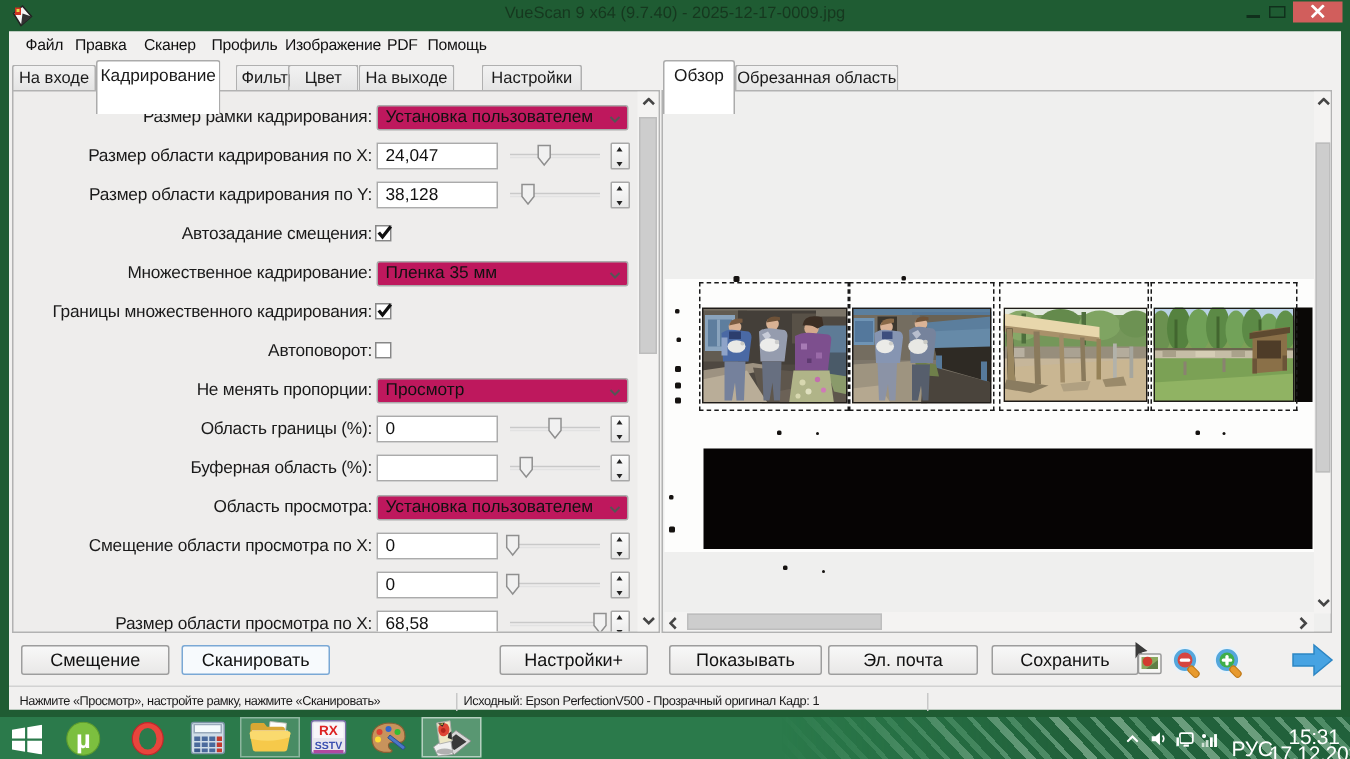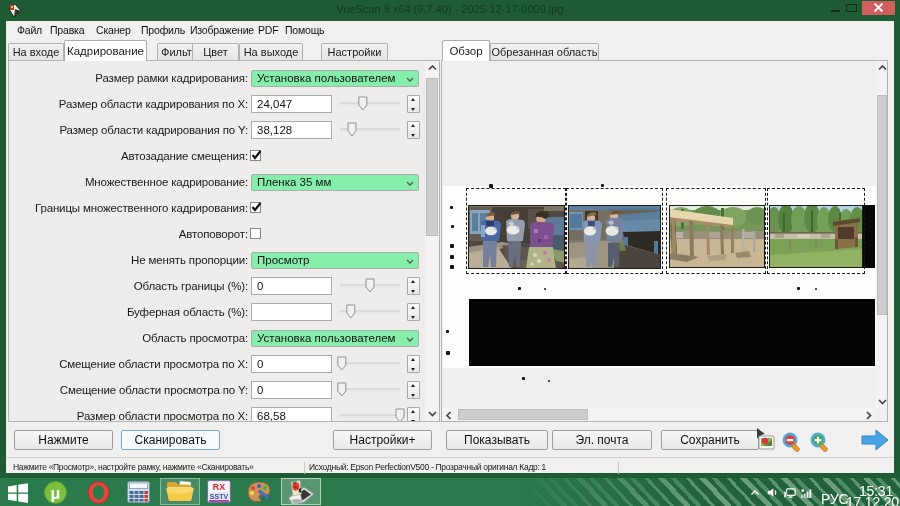--- a/index.html
+++ b/index.html
@@ -3,26 +3,26 @@
 *{margin:0;padding:0;box-sizing:border-box}
 body{width:900px;height:506px;overflow:hidden;font-family:"Liberation Sans",sans-serif}
 #app{position:relative;width:900px;height:506px;background:#1f5c33;overflow:hidden}
 .abs{position:absolute}
 #content{position:absolute;left:6px;top:21px;width:888px;height:452px;background:#f1f0ef}
 
 #menu{position:absolute;left:6px;top:21px;width:888px;height:19px;background:#f1f0ef;font-size:10.5px;color:#111;letter-spacing:-0.2px}
 #menu span{position:absolute;top:3px}
 
 .tab{position:absolute;top:43px;height:18px;background:linear-gradient(#f2f2f2,#e4e4e4);border:1px solid #b0b0b0;border-bottom:none;border-radius:2px 2px 0 0;font-size:11px;color:#1a1a1a;text-align:center;line-height:17px;white-space:nowrap;overflow:hidden}
-.tabact{position:absolute;top:40px;height:21px;background:#fff;border:1px solid #ababab;border-bottom:none;border-radius:2px 2px 0 0;font-size:11.5px;color:#1a1a1a;text-align:center;line-height:20px;z-index:5;white-space:nowrap}
+.tabact{position:absolute;top:40px;height:36px;background:#fff;border:1px solid #ababab;border-bottom:none;border-radius:2px 2px 0 0;font-size:11.5px;color:#1a1a1a;text-align:center;line-height:20px;z-index:5;white-space:nowrap}
 
 #lpanel{position:absolute;left:8px;top:60px;width:432px;height:362px;background:#eeedec;border:1px solid #b2b2b2;overflow:hidden}
 #rpanel{position:absolute;left:441px;top:60px;width:447px;height:362px;background:#efefee;border:1px solid #b2b2b2;overflow:hidden}
 .lab{position:absolute;left:4px;width:235px;height:16px;line-height:16px;text-align:right;font-size:11.5px;color:#1a1a1a;white-space:nowrap;letter-spacing:-0.15px}
-.dd{position:absolute;left:242px;width:168px;height:17px;background:#86efac;border:1px solid #ababab;border-radius:2px;font-size:11.5px;color:#111;line-height:15px}
+.dd{position:absolute;left:242px;width:168px;height:17px;background:#be185d;border:1px solid #ababab;border-radius:2px;font-size:11.5px;color:#111;line-height:15px}
 .dd span{padding-left:5px;white-space:nowrap}
 .chev{position:absolute;right:4px;top:6px}
 .inp{position:absolute;left:242px;width:81px;height:18px;background:#fff;border:1px solid #ababab;font-size:11.5px;color:#111;line-height:16px;padding-left:5px}
 .cb{position:absolute;left:241px;width:11px;height:11px;background:#fff;border:1px solid #878787}
 .spin{position:absolute;width:13px;height:18px;border:1px solid #a8a8a8;background:linear-gradient(#fcfcfc,#e8e8e8);border-radius:1px}
 .spinb{position:absolute;width:13px;height:9px}
 .spinb i{position:absolute;left:4px;width:0;height:0}
 .tu{top:3px;border-left:2.5px solid transparent;border-right:2.5px solid transparent;border-bottom:3.5px solid #222}
 .td{top:3.5px;border-left:2.5px solid transparent;border-right:2.5px solid transparent;border-top:3.5px solid #222}
 
@@ -171,21 +171,20 @@
         <line x1="3" y1="10" x2="63" y2="10" stroke="#e2e2e2" stroke-width="1"></line>
         <path d="M 0.7999999999999998 2 h 8 v 8 l -4 5 l -4 -5 z" fill="#f1f1f1" stroke="#8f8f8f" stroke-width="1"></path>
       </svg>
 <div class="spin" style="left:398px;top:294px"></div>
       <div class="spinb" style="left:398px;top:294px">
         <i class="tu"></i>
       </div>
       <div class="spinb" style="left:398px;top:303px">
         <i class="td"></i>
       </div>
-<div class="lab" style="top:321px">Смещение области просмотра по Y:</div>
 <div class="inp" style="top:320px">0</div>
 <svg style="position:absolute;left:328px;top:320px" width="68" height="18">
         <line x1="3" y1="8" x2="63" y2="8" stroke="#c9c9c9" stroke-width="1"></line>
         <line x1="3" y1="10" x2="63" y2="10" stroke="#e2e2e2" stroke-width="1"></line>
         <path d="M 0.7999999999999998 2 h 8 v 8 l -4 5 l -4 -5 z" fill="#f1f1f1" stroke="#8f8f8f" stroke-width="1"></path>
       </svg>
 <div class="spin" style="left:398px;top:320px"></div>
       <div class="spinb" style="left:398px;top:320px">
         <i class="tu"></i>
       </div>
@@ -393,21 +392,21 @@
 <div class="abs" style="left:446px;top:351px;width:4px;height:4px;background:#151210;border-radius:1px"></div>
 <div class="abs" style="left:518px;top:287px;width:3px;height:3px;background:#151210;border-radius:1px"></div>
 <div class="abs" style="left:544px;top:288px;width:2px;height:2px;background:#151210;border-radius:1px"></div>
 <div class="abs" style="left:797px;top:287px;width:3px;height:3px;background:#151210;border-radius:1px"></div>
 <div class="abs" style="left:815px;top:288px;width:2px;height:2px;background:#151210;border-radius:1px"></div>
 <div class="abs" style="left:489px;top:184px;width:4px;height:4px;background:#151210;border-radius:1px"></div>
 <div class="abs" style="left:601px;top:184px;width:3px;height:3px;background:#151210;border-radius:1px"></div>
 <div class="abs" style="left:522px;top:377px;width:3px;height:3px;background:#151210;border-radius:1px"></div>
 <div class="abs" style="left:548px;top:380px;width:2px;height:2px;background:#151210;border-radius:1px"></div>
 
-<div class="btn" style="left:14px;width:99px">Нажмите</div>
+<div class="btn" style="left:14px;width:99px">Смещение</div>
 <div class="btn" style="left:121px;width:99px;border-color:#7aa8d5;background:#f7fafd">Сканировать</div>
 <div class="btn" style="left:333px;width:99px">Настройки+</div>
 <div class="btn" style="left:446px;width:102px">Показывать</div>
 <div class="btn" style="left:552px;width:100px">Эл. почта</div>
 <div class="btn" style="left:661px;width:98px">Сохранить</div>
 
 <svg class="abs" style="left:755px;top:427px" width="22" height="24" viewBox="0 0 22 24">
       <path d="M2 1 L10 7 L6 8 L8 12 L6 13 L4 9 L2 12 Z" fill="#3a3a3a"></path>
       <rect x="4" y="9" width="15" height="13" fill="#f6f6f4" stroke="#999" rx="1"></rect>
       <rect x="6" y="11" width="11" height="8" fill="#8aa85e"></rect>

